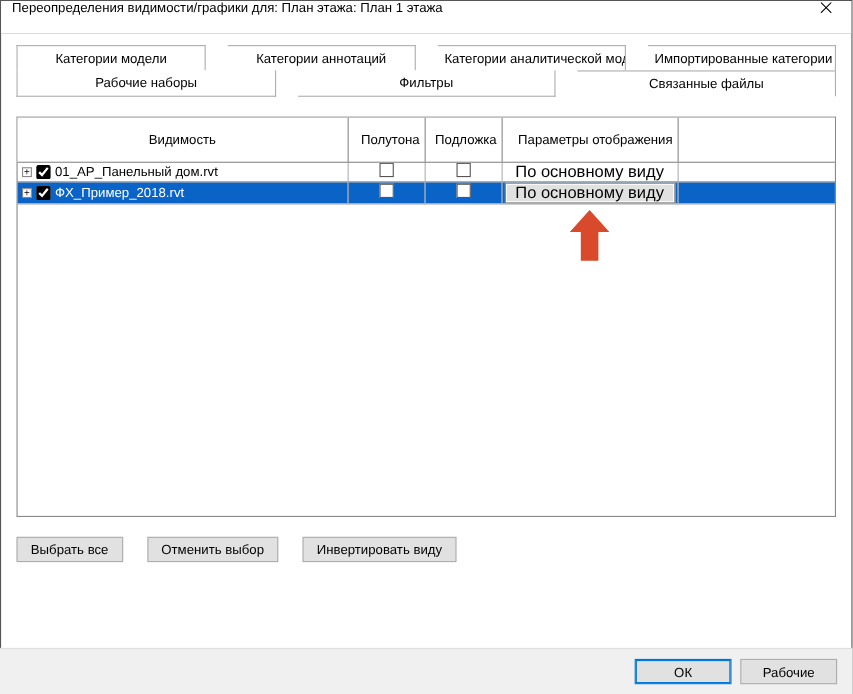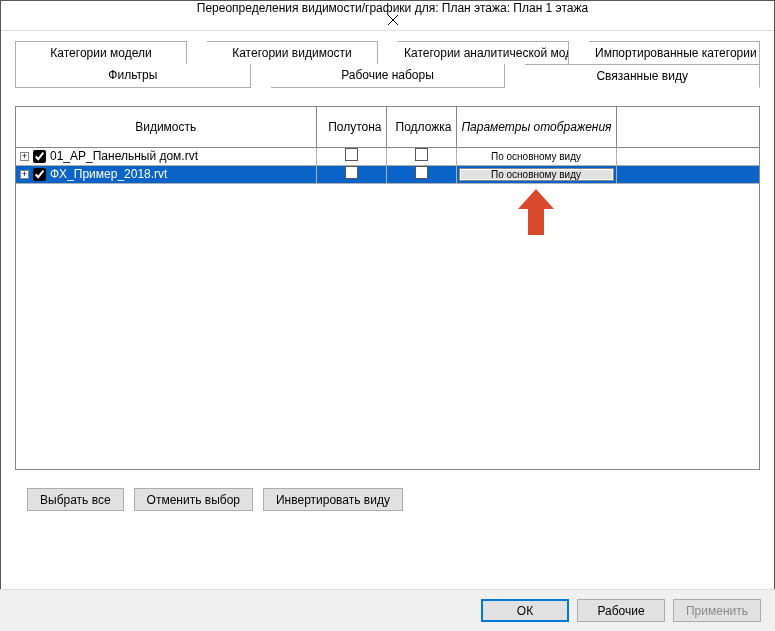--- a/index.html
+++ b/index.html
@@ -14,21 +14,20 @@
     overflow: hidden;
     border: 1px solid #555;
   }
   .titlebar {
     height: 30px;
     display: flex;
     align-items: center;
     padding: 0 0 18px 10px;
     background: #fff;
     border-bottom: 1px solid #ddd;
-    flex-direction: column;
   }
   .titlebar .title { flex: 1; font-size: 12px; }
   .close-btn {
     width: 46px;
     height: 30px;
     display: flex;
     align-items: center;
     justify-content: center;
     font-size: 15px;
     color: #000;
@@ -80,21 +79,21 @@
     font-weight: normal;
     padding: 0 4px;
     height: 40px;
     font-size: 12px;
     text-align: right;
     vertical-align: middle;
   }
   table.grid th:first-child { border-left: none; width: 300px; text-align: center; }
   table.grid th:nth-child(2) { width: 70px; }
   table.grid th:nth-child(3) { width: 70px; margin-left: 32px; }
-  table.grid th:nth-child(4) { width: 160px; line-height: 1.2; font-style: italic; }
+  table.grid th:nth-child(4) { width: 160px; line-height: 1.2; }
   table.grid th:last-child { border-right: none; width: auto; }
   table.grid td {
     border: 1px solid #b0b0b0;
     padding: 0;
     height: 18px;
     font-size: 12px;
     text-align: center;
     vertical-align: middle;
   }
   table.grid td:first-child { border-left: none; text-align: left; }
@@ -128,41 +127,41 @@
     width: 13px; height: 13px;
     border: 1px solid #555;
     background: #fff;
   }
   .param-btn-cell {
     padding: 0 2px !important;
   }
   .param-btn {
     display: block;
     text-align: center;
-    font-size: 10px;
+    font-size: 15px;
   }
   tr.selected .param-btn {
     background: #e1e1e1;
     color: #000;
     border: 1px solid #888;
     margin: 0;
     padding: 0 4px;
     box-shadow: inset 0 0 0 1px #fff;
   }
   .grid-body-fill { flex: 1; position: relative; }
   .arrow-overlay {
     position: absolute;
     left: 500px;
     top: 3px;
   }
 
   .selection-btns {
-    padding: 8px 14px 0 26px;
-    display: flex;
-    gap: 10px;
+    padding: 8px 14px 0 14px;
+    display: flex;
+    gap: 22px;
   }
   .btn {
     min-width: 88px;
     height: 23px;
     padding: 0 12px;
     background: #e1e1e1;
     border: 1px solid #adadad;
     font-family: inherit;
     font-size: 12px;
     cursor: pointer;
@@ -195,28 +194,28 @@
   <div class="close-btn">
     <svg width="10" height="10" viewBox="0 0 10 10">
         <path d="M0 0 L10 10 M10 0 L0 10" stroke="currentColor" stroke-width="1"></path>
       </svg>
   </div>
 </div>
 
 <div class="tabs-area">
   <div class="tab-row top">
     <div class="tab">Категории модели</div>
-    <div class="tab">Категории видимости</div>
+    <div class="tab">Категории аннотаций</div>
     <div class="tab">Категории аналитической модели</div>
     <div class="tab">Импортированные категории</div>
   </div>
   <div class="tab-row bottom">
+    <div class="tab">Рабочие наборы</div>
     <div class="tab">Фильтры</div>
-    <div class="tab">Рабочие наборы</div>
-    <div class="tab active">Связанные виду</div>
+    <div class="tab active">Связанные файлы</div>
   </div>
 </div>
 
 <div class="content">
   <div class="grid-wrap">
     <table class="grid">
       <thead>
         <tr>
           <th>Видимость</th>
           <th>Полутона</th>
@@ -270,14 +269,13 @@
 
 <div class="selection-btns">
   <button class="btn">Выбрать все</button>
   <button class="btn">Отменить выбор</button>
   <button class="btn">Инвертировать виду</button>
 </div>
 
 <div class="dlg-footer">
   <button class="btn default">ОК</button>
   <button class="btn">Рабочие</button>
-  <button class="btn disabled">Применить</button>
 </div>
 
 </body></html>

